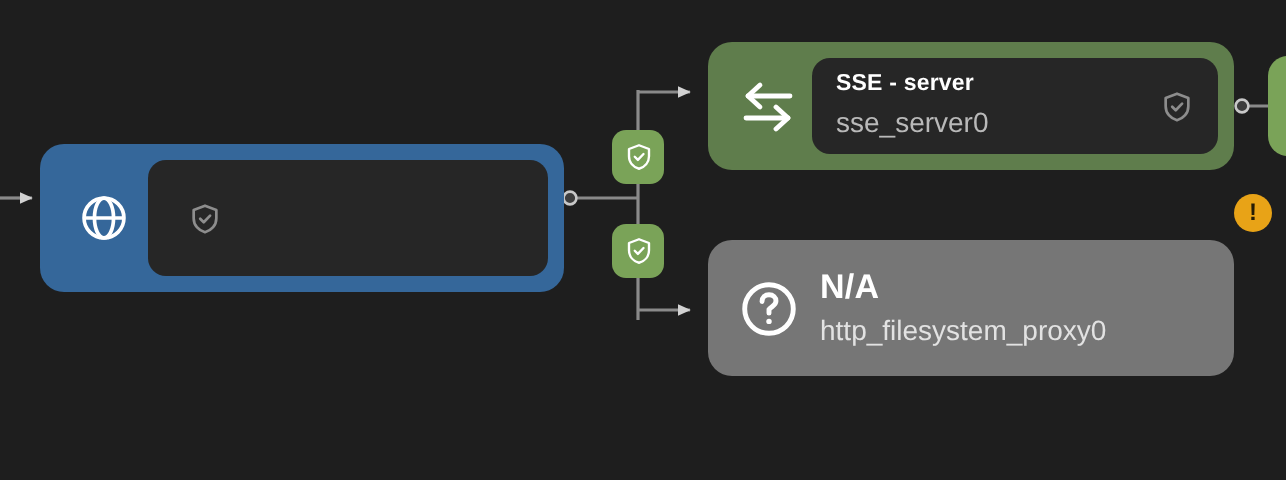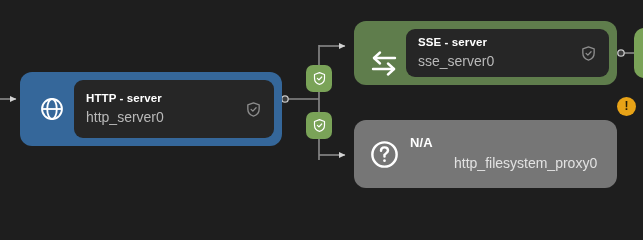--- a/index.html
+++ b/index.html
@@ -38,21 +38,20 @@
     background: #35679a;
     border-radius: 12px;
     padding-left: 10px;
   }
   .node-sse {
     left: 354px; top: 21px;
     width: 263px; height: 64px;
     background: #5f7d4c;
     border-radius: 12px;
     padding-left: 8px;
-    align-items: flex-end;
   }
   .node-na {
     left: 354px; top: 120px;
     width: 263px; height: 68px;
     background: #767676;
     border-radius: 12px;
     padding-left: 8px;
   }
   .node-partial {
     left: 634px; top: 28px;
@@ -109,22 +108,22 @@
     flex: 0 0 auto;
     margin-left: 8px;
     color: #8d8d8d;
     display: flex;
     align-items: center;
   }
   .card-badge svg { display: block; }
 
   
   .plain-text { flex: 1 1 auto; min-width: 0; padding-left: 4px; }
-  .plain-text .card-title { font-size: 13px; }
-  .plain-text .card-sub { color: #e2e2e2; margin-left: 44px; }
+  .plain-text .card-title { font-size: 17px; }
+  .plain-text .card-sub { color: #e2e2e2; }
 
   
   .chip {
     position: absolute;
     width: 26px;
     height: 27px;
     border-radius: 7px;
     background: #7aa358;
     display: flex;
     align-items: center;
@@ -191,24 +190,20 @@
 
   <div class="node node-http">
     <div class="shell-icon">
       <svg width="26" height="26" viewBox="0 0 24 24" fill="none" stroke="#ffffff" stroke-width="1.7">
         <circle cx="12" cy="12" r="9.2"></circle>
         <line x1="2.8" y1="12" x2="21.2" y2="12"></line>
         <ellipse cx="12" cy="12" rx="4.4" ry="9.2"></ellipse>
       </svg>
     </div>
     <div class="inner-card">
-      <div class="card-text">
-        <div class="card-title">HTTP - server</div>
-        <div class="card-sub">http_server0</div>
-      </div>
       <div class="card-badge">
         <svg width="17" height="17" viewBox="0 0 24 24" fill="none" stroke="currentColor" stroke-width="1.9" stroke-linecap="round" stroke-linejoin="round">
           <path d="M12 2.6 L20 5.6 V11.4 C20 16.4 16.6 20.1 12 21.4 C7.4 20.1 4 16.4 4 11.4 V5.6 Z"></path>
           <path d="M8.6 11.8 L11.1 14.3 L15.6 9.6"></path>
         </svg>
       </div>
     </div>
   </div>
 
   <div class="node node-sse">

